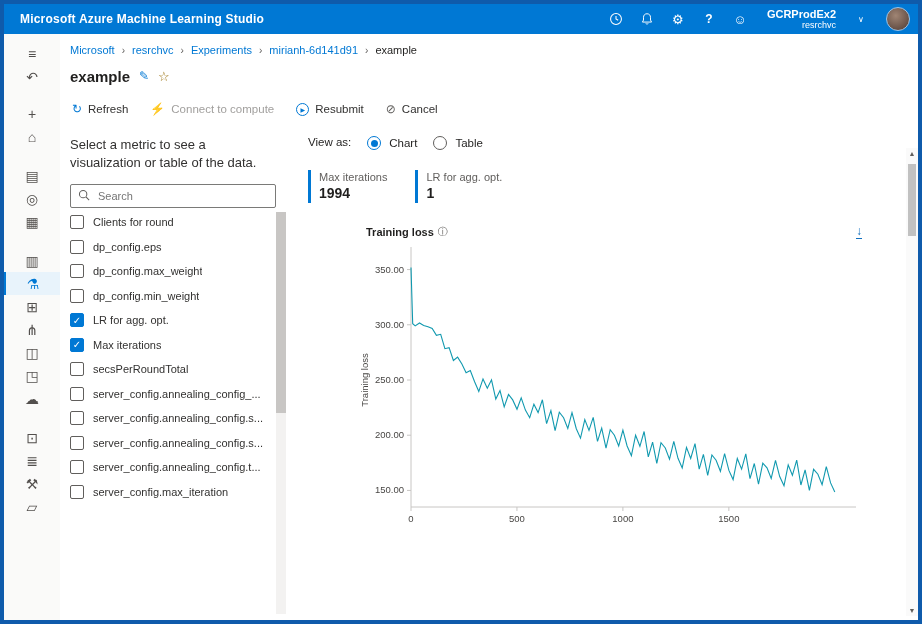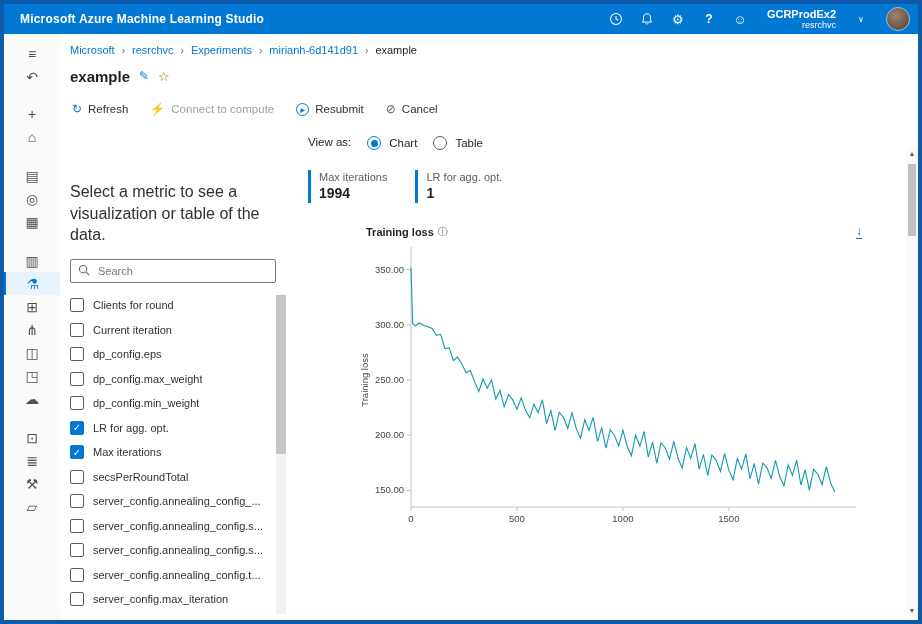--- a/index.html
+++ b/index.html
@@ -47,25 +47,25 @@
   .circle-play{width:13px;height:13px;border:1px solid #0078d4;border-radius:50%;display:inline-flex;
     align-items:center;justify-content:center;color:#0078d4;font-size:6px;box-sizing:border-box;}
   .cancel-i{color:#605e5c;}
   
   .tabs{display:flex;gap:26px;margin-top:10px;padding-left:18px;font-size:11.5px;color:#323130;}
   .tab{padding:4px 1px 6px;cursor:pointer;border-bottom:2px solid transparent;}
   .tab.active{font-weight:bold;color:#201f1e;border-bottom:2px solid #0078d4;}
   
   .content-row{flex:1;display:flex;min-height:0;padding-left:10px;margin-top:12px;}
   .metric-panel{flex:0 0 218px;width:218px;display:flex;flex-direction:column;min-height:0;}
-  .metric-desc{font-size:16px;color:#323130;line-height:1.35;width:205px;margin-top:45px;}
+  .metric-desc{font-size:13px;color:#323130;line-height:1.35;width:205px;}
   .search-box{margin-top:13px;width:206px;height:24px;border:1px solid #7a7a78;border-radius:2px;
     display:flex;align-items:center;gap:6px;padding:0 7px;box-sizing:border-box;}
   .search-box input{border:none;outline:none;flex:1;font-size:11px;font-family:inherit;color:#323130;min-width:0;background:transparent;}
-  .list-wrap{position:relative;flex:1;margin-top:10px;min-height:0;}
+  .list-wrap{position:relative;flex:1;margin-top:2px;min-height:0;}
   .metric-list{height:100%;overflow:hidden;padding-right:18px;}
   .mrow{height:24.5px;display:flex;align-items:center;gap:9px;}
   .cb{width:14px;height:14px;border:1px solid #605e5c;border-radius:2px;box-sizing:border-box;flex:0 0 14px;
     display:inline-flex;align-items:center;justify-content:center;font-size:10px;color:#fff;background:#fff;}
   .cb.checked{background:#0078d4;border-color:#0078d4;}
   .mlabel{font-size:11px;color:#323130;white-space:nowrap;overflow:hidden;text-overflow:ellipsis;}
   .list-scroll{position:absolute;right:2px;top:2px;bottom:6px;width:10px;background:#f3f2f1;}
   .list-thumb{position:absolute;top:0;left:0;width:10px;height:50%;background:#c8c6c4;}
   
   .chart-panel{flex:1;position:relative;display:flex;flex-direction:column;padding-left:20px;min-width:0;}
@@ -238,24 +238,20 @@
                   <line x1="9.3" y1="9.3" x2="13" y2="13" stroke="#605e5c" stroke-width="1.2"></line>
                 </svg>
             </span>
             <input type="text" placeholder="Search" style="">
           </div>
           <div class="list-wrap">
             <div class="metric-list" id="metric-list">
                 <div class="mrow">
                   <span class="cb"></span>
                   <span class="mlabel">Clients for round</span>
-                </div>
-                <div class="mrow">
-                  <span class="cb"></span>
-                  <span class="mlabel">Current iteration</span>
                 </div>
                 <div class="mrow">
                   <span class="cb"></span>
                   <span class="mlabel">dp_config.eps</span>
                 </div>
                 <div class="mrow">
                   <span class="cb"></span>
                   <span class="mlabel">dp_config.max_weight</span>
                 </div>
                 <div class="mrow">

